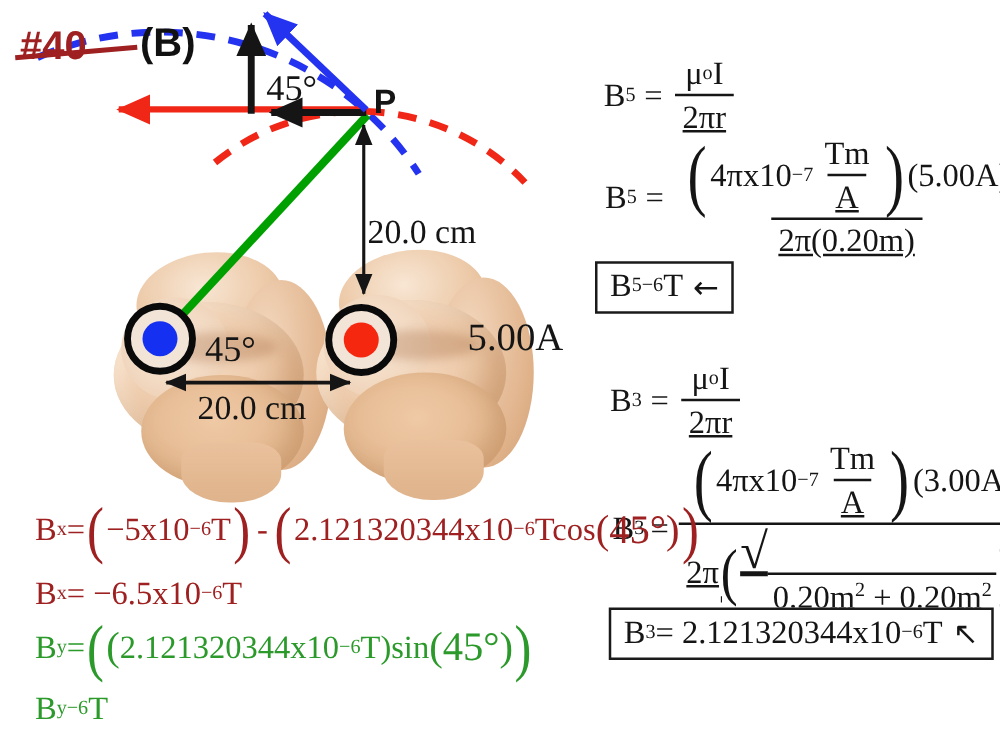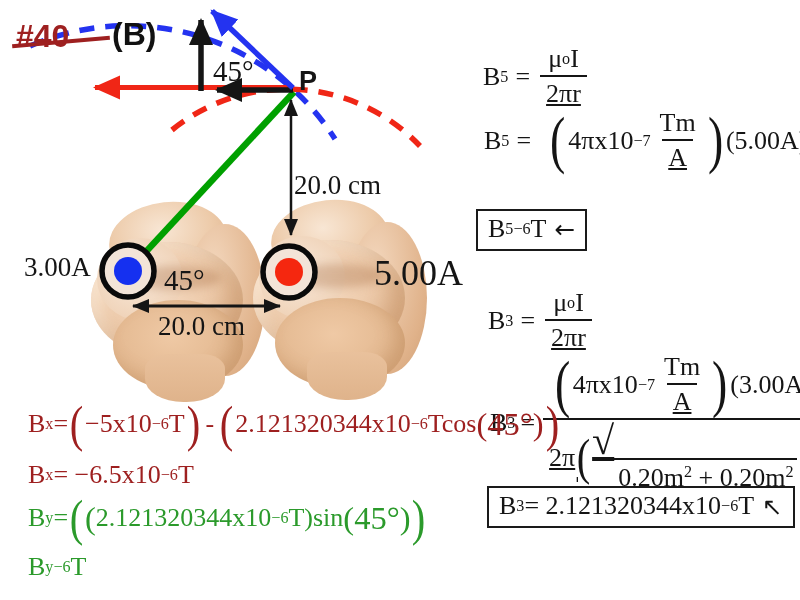--- a/index.html
+++ b/index.html
@@ -103,23 +103,22 @@
   </svg>
 
   <div class="abs sans" style="left:16px;top:18px;font-size:32px;font-weight:bold;color:#9e2020;">#40</div>
   <div class="abs" style="left:12px;top:40px;width:98px;height:4px;background:#9e2020;transform:rotate(-5deg);"></div>
   <div class="abs sans" style="left:112px;top:16px;font-size:32px;font-weight:bold;color:#111;">(B)</div>
 
 
   <div class="abs sans" style="left:299px;top:66px;font-size:27px;font-weight:bold;">P</div>
   <div class="abs" style="left:213px;top:55px;font-size:29px;">45°</div>
   <div class="abs" style="left:294px;top:170px;font-size:27px;">20.0 cm</div>
-  <div class="abs" style="left:24px;top:252px;font-size:27px;">3.00A</div>
   <div class="abs" style="left:164px;top:264px;font-size:29px;">45°</div>
-  <div class="abs" style="left:374px;top:252px;font-size:36px;">5.00A</div>
+  <div class="abs" style="left:374px;top:252px;font-size:31px;">5.00A</div>
   <div class="abs" style="left:158px;top:311px;font-size:27px;">20.0 cm</div>
 
   <div class="abs eqline" style="left:483px;top:44px;">
     <span>B</span>
       <sub>5</sub>
     <span style="padding:0 7px;">=</span>
     <span class="frac">
       <span class="num">
           <span>μ</span>
           <sub>o</sub>
@@ -138,20 +137,21 @@
         <span class="bp2">(</span>
         <span>4πx10</span>
           <sup>−7</sup>
         <span class="frac">
             <span class="num">Tm</span>
             <span class="den">A</span>
           </span>
         <span class="bp2">)</span>
         <span>(5.00A)</span>
       </span>
+      <span class="den">2π(0.20m)</span>
     </span>
   </div>
 
   <div class="abs eqline resbox" style="left:476px;top:209px;">
     <span>B</span>
       <sub>5</sub>
       <sup>−6</sup>
     <span> T</span>
     <span class="arrowglyph">←</span>
   </div>

